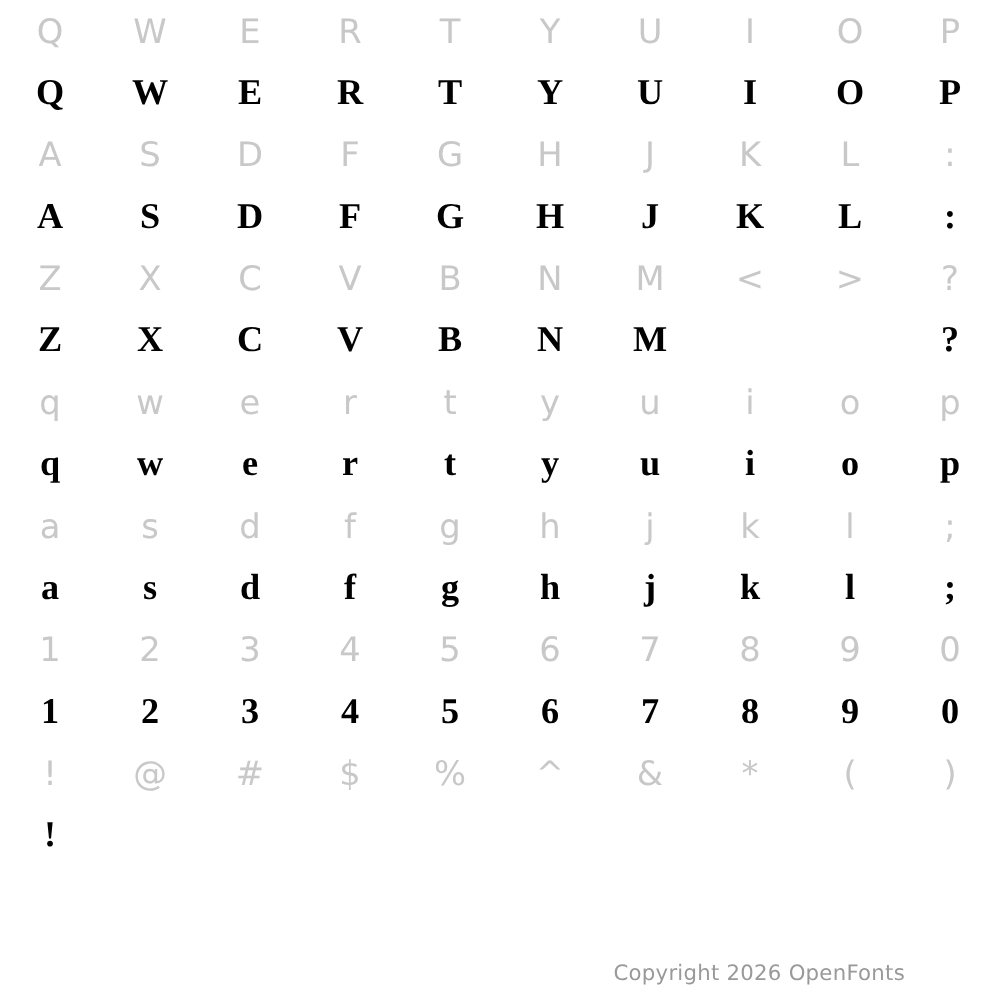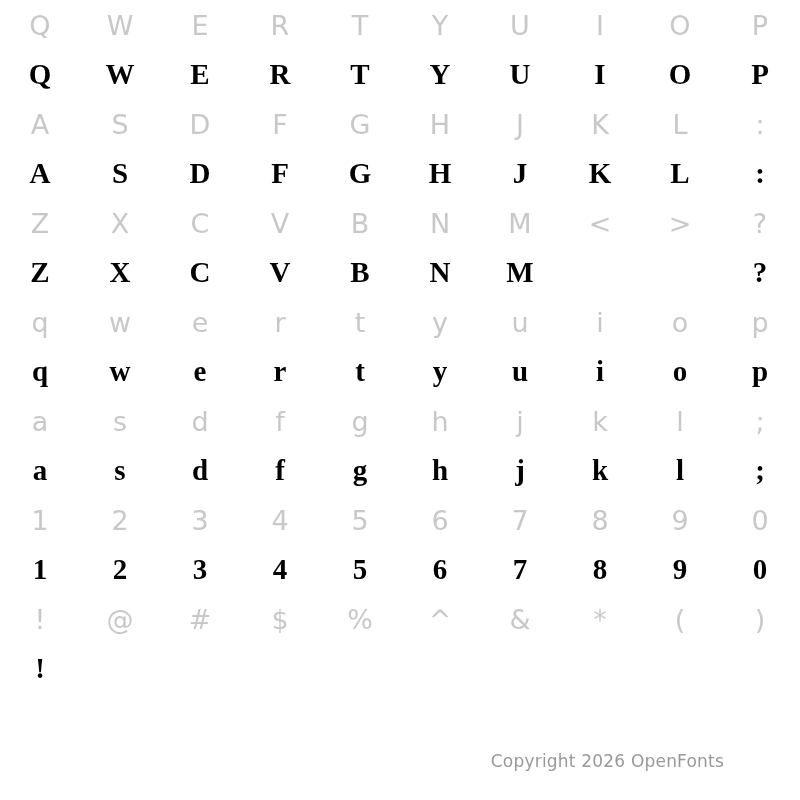--- a/index.html
+++ b/index.html
@@ -51,21 +51,21 @@
     font-size: 29px;
     font-weight: 700;
     padding-top: 10px;
   }
   .pair + .pair {
     margin-top: 0px;
   }
   #copyright {
     position: absolute;
     right: 76px;
-    bottom: 29px;
+    bottom: 11px;
     font-family: "DejaVu Sans", sans-serif;
     font-size: 17px;
     color: #999999;
     letter-spacing: 0.2px;
     white-space: nowrap;
   }
 </style>
 </head>
 <body>
 

